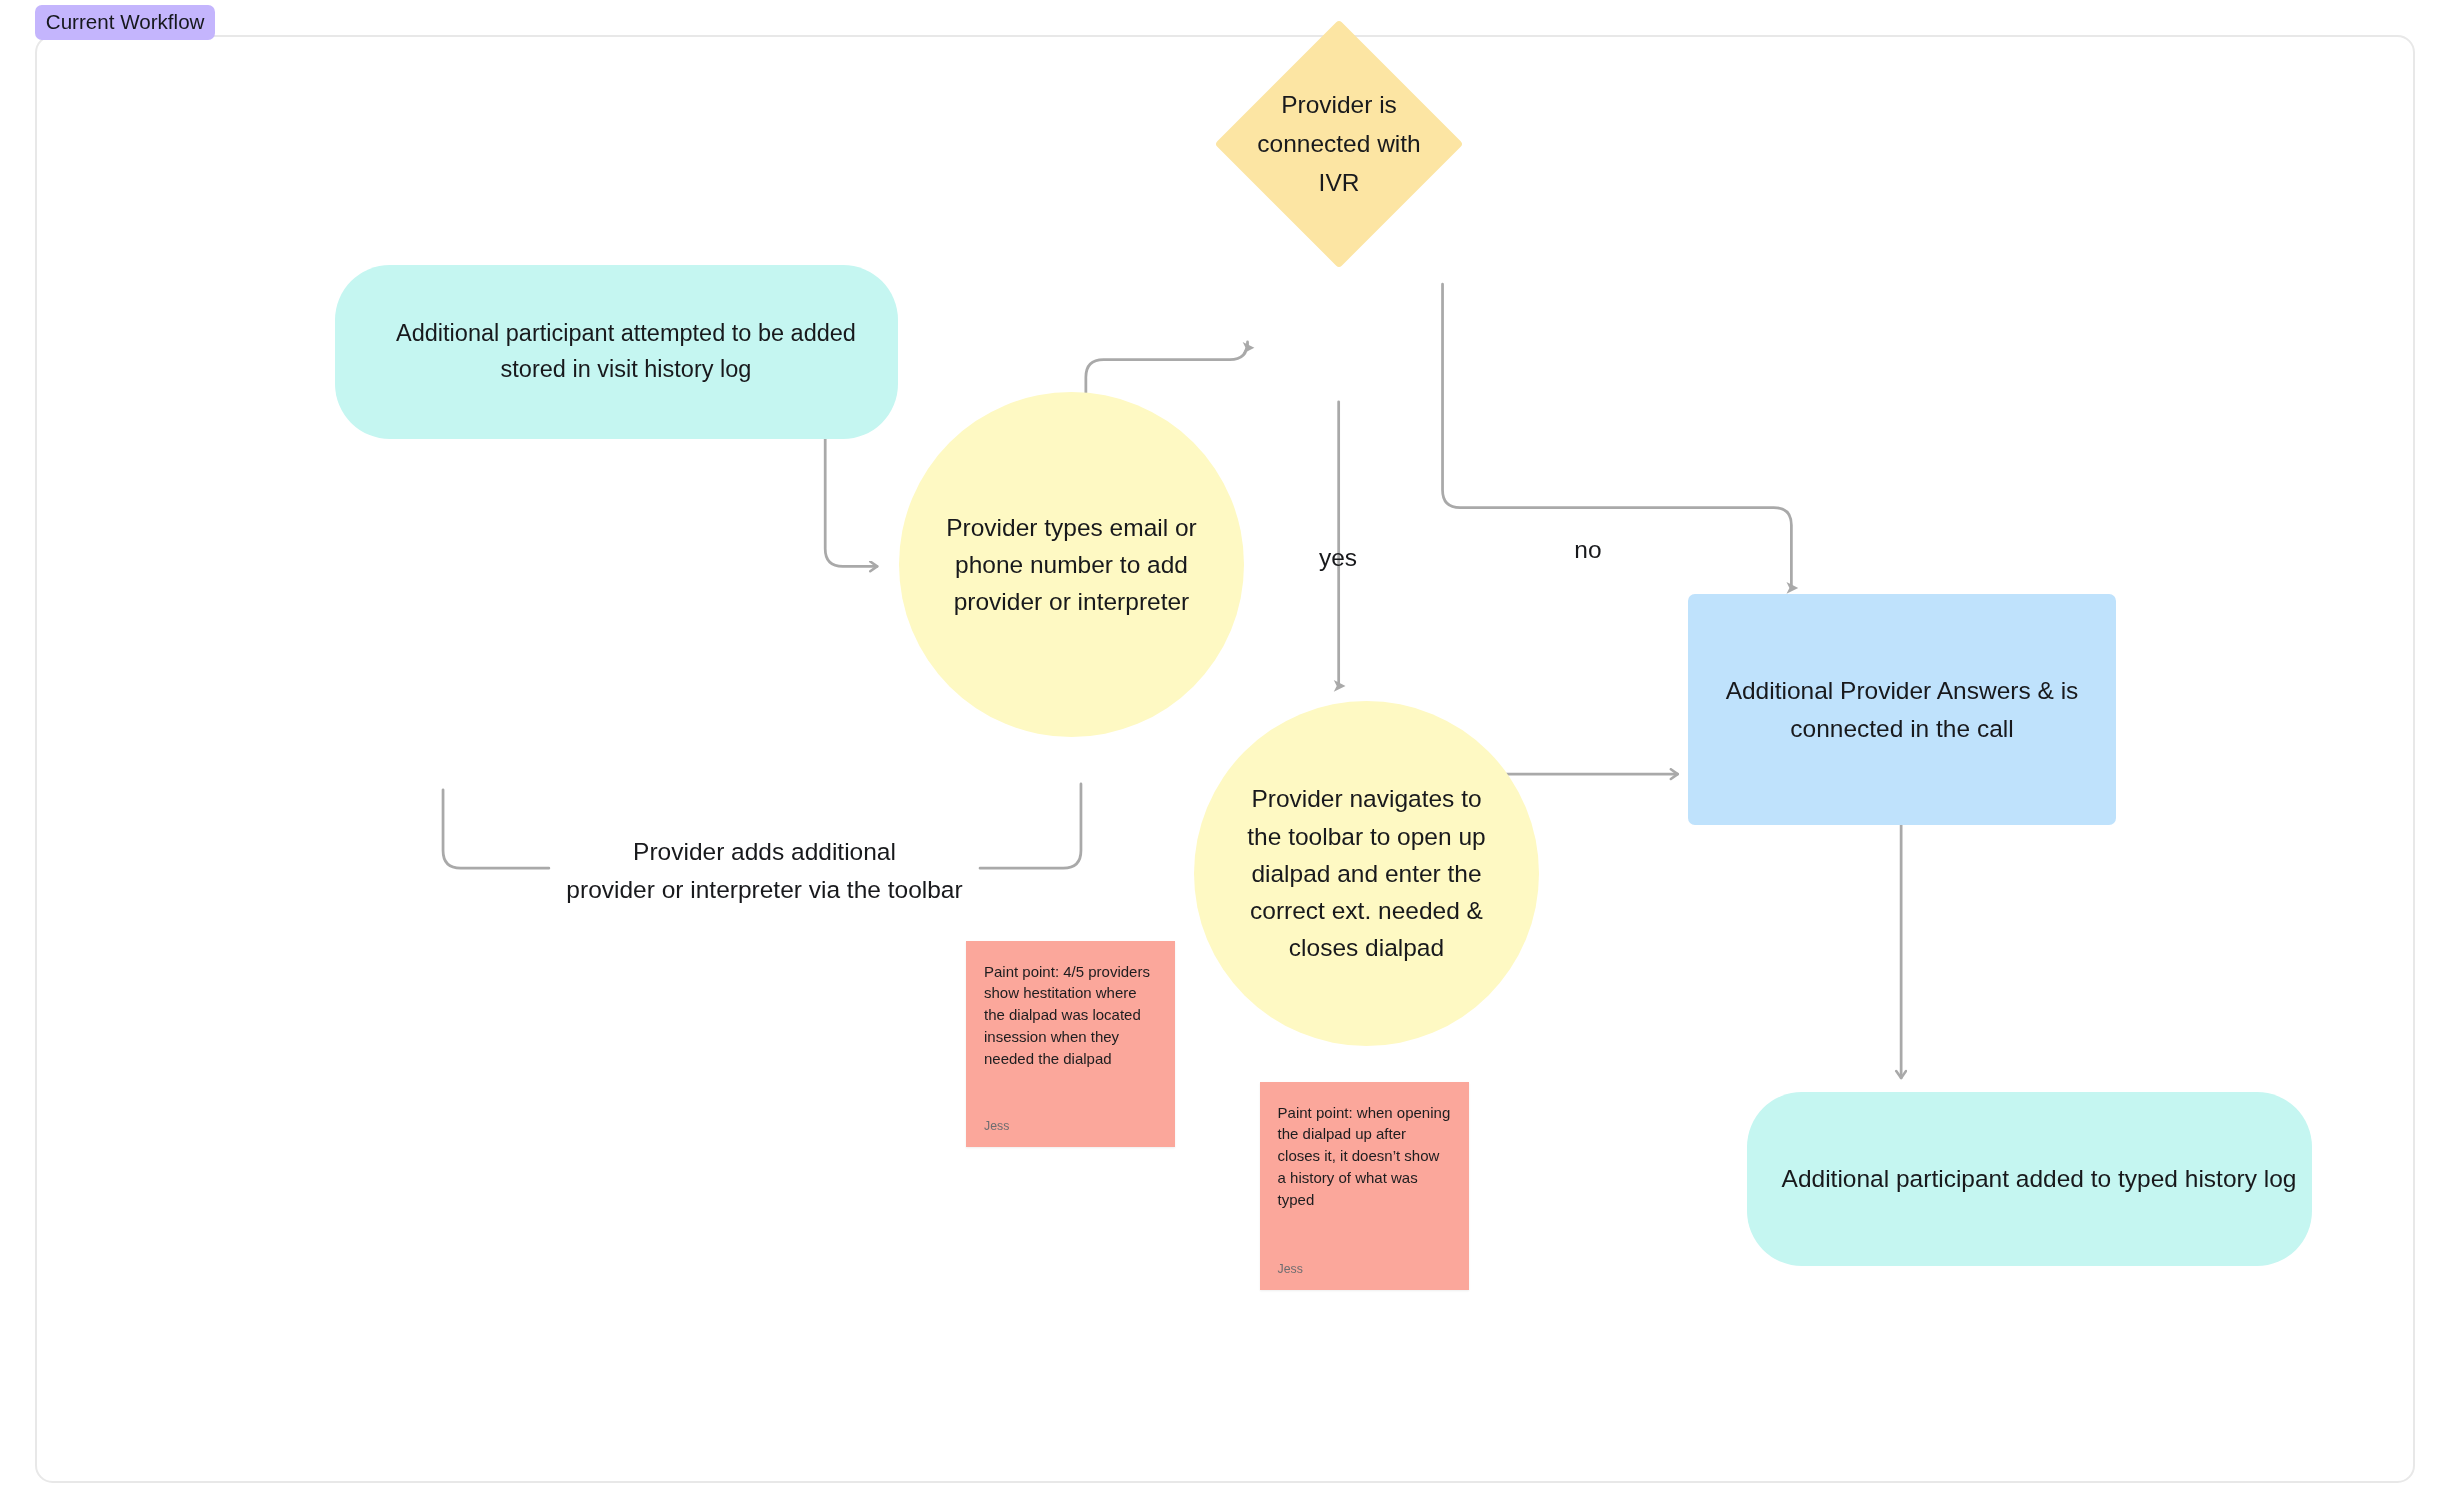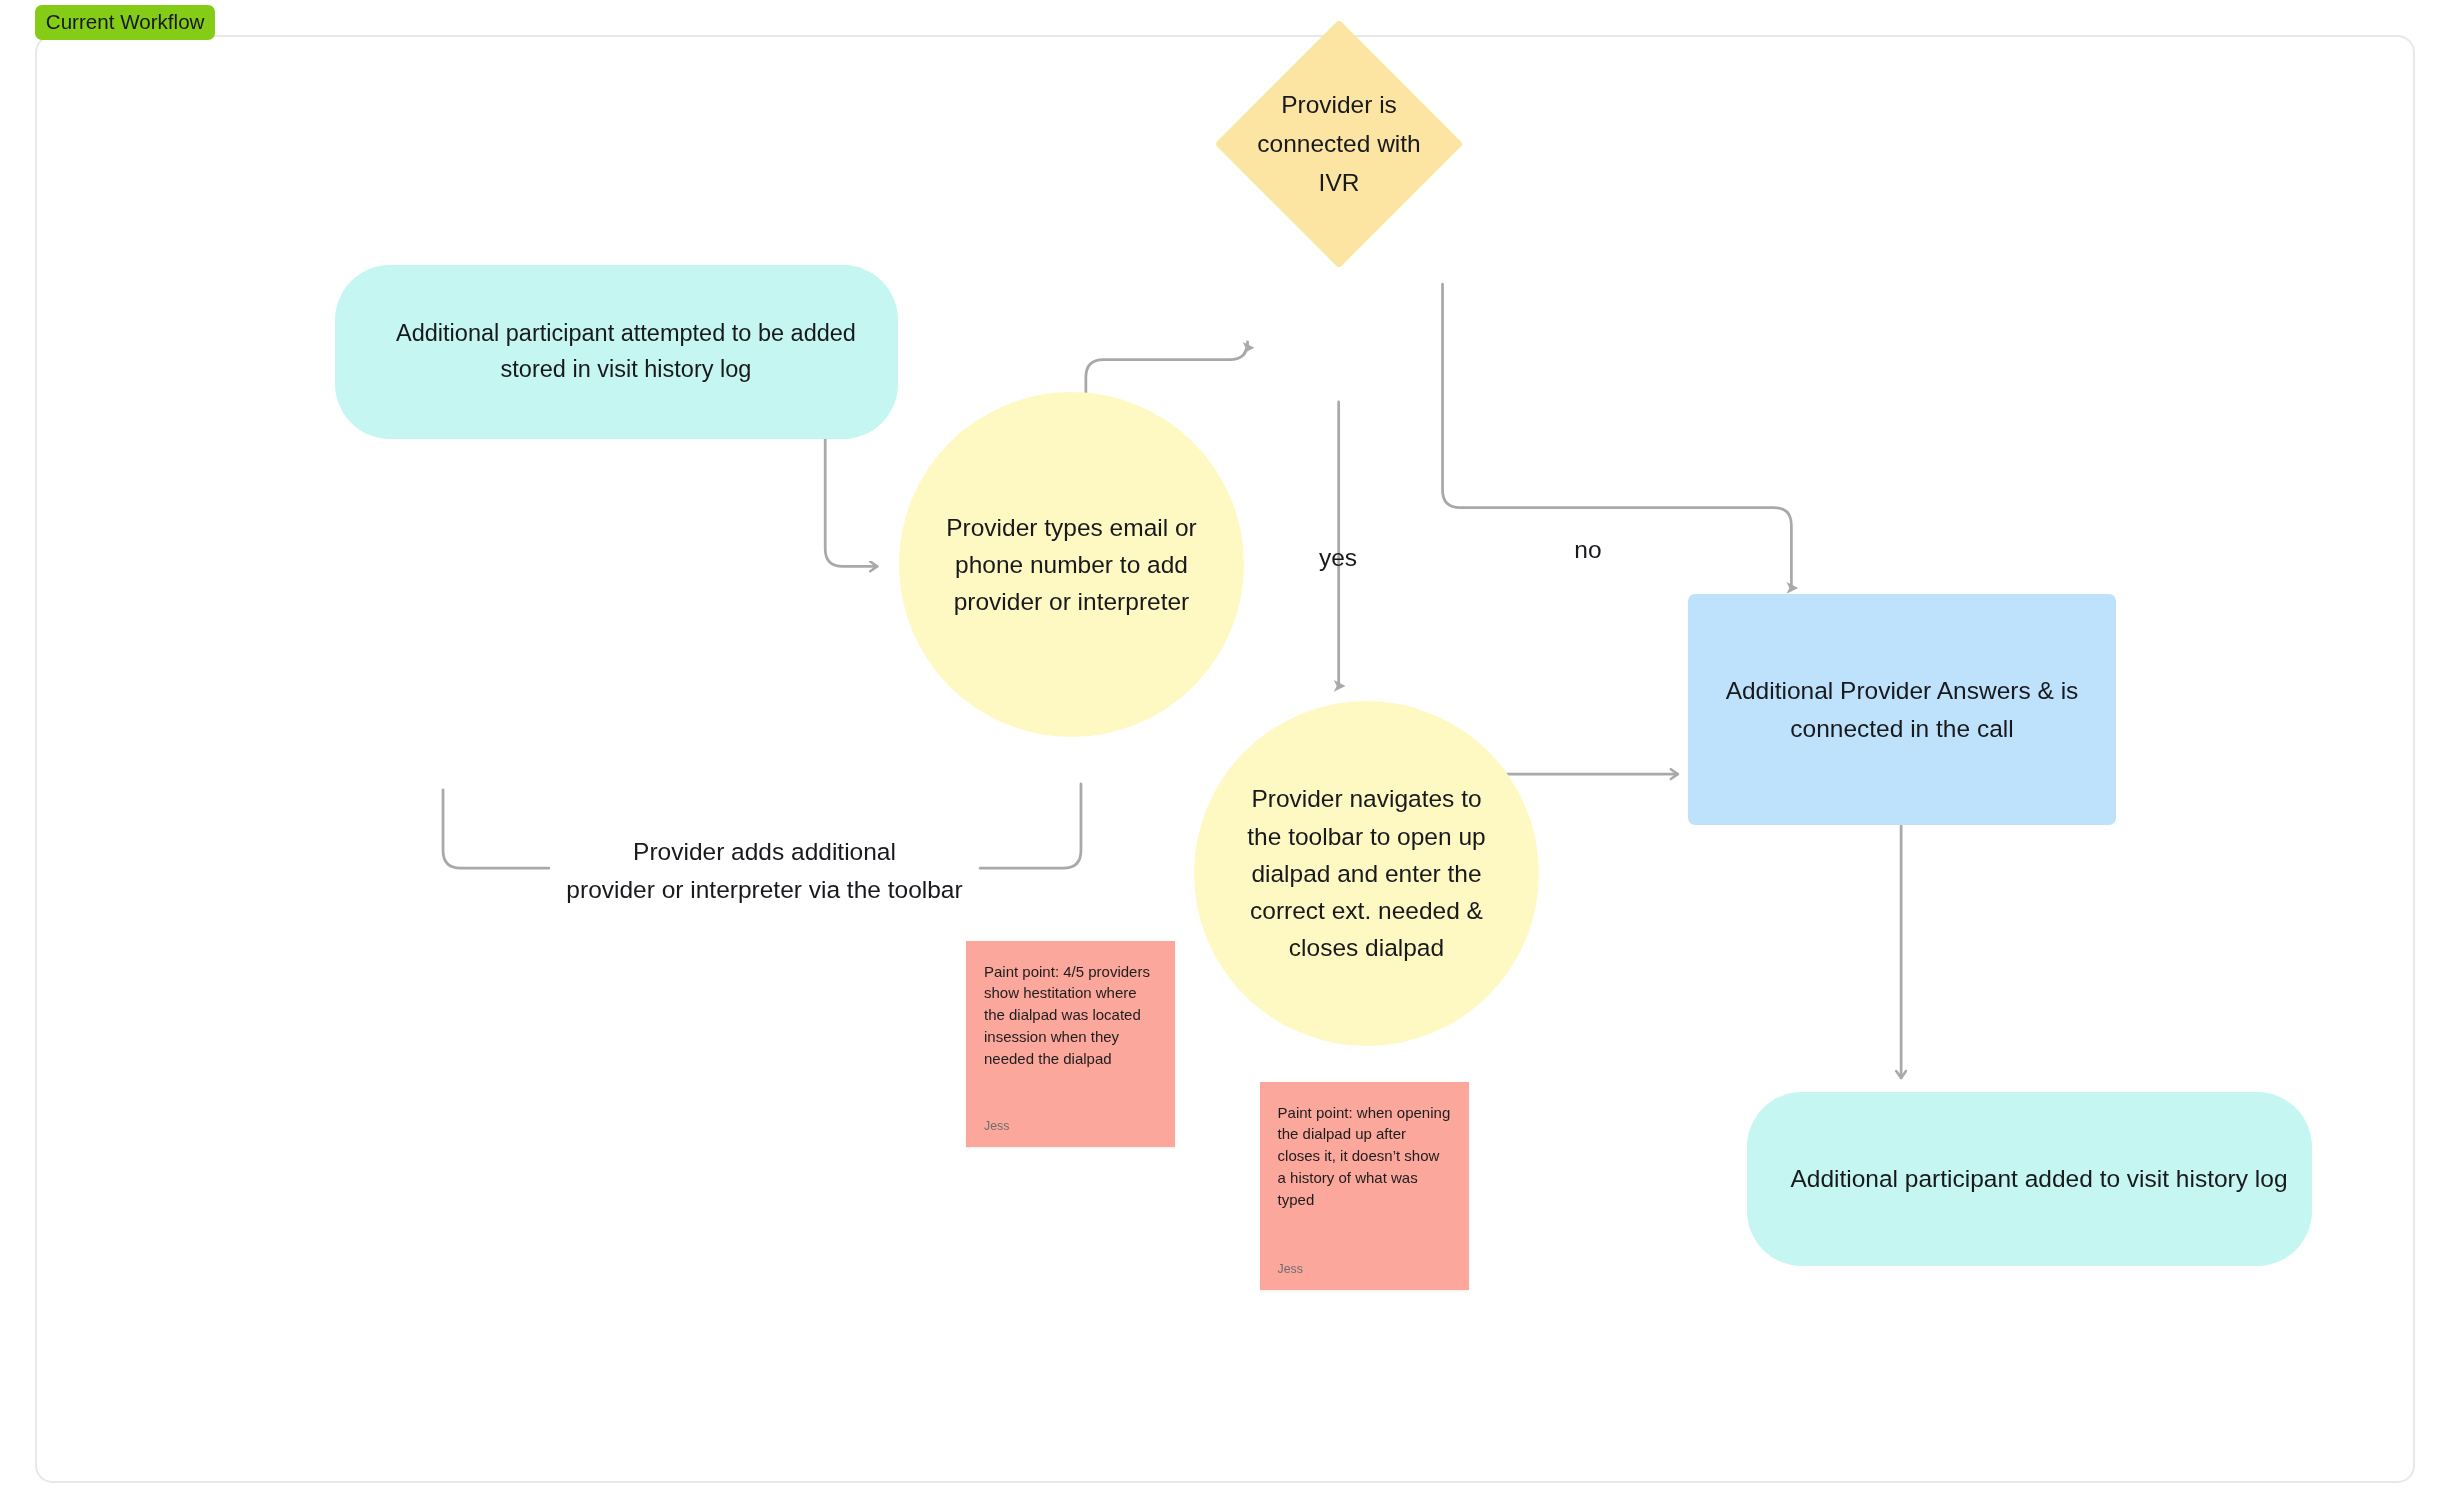--- a/index.html
+++ b/index.html
@@ -13,21 +13,21 @@
     width: 2450px;
     height: 1511px;
     background: #ffffff;
     overflow: hidden;
   }
   
   #frame-title {
     position: absolute;
     left: 35px;
     top: 4.9px;
-    background: #84cc16;
+    background: #c4b5fd;
     color: #16181d;
     font-size: 20.6px;
     line-height: 1;
     padding: 6.9px 10.8px 7.8px 10.8px;
     border-radius: 6.9px;
     white-space: nowrap;
     z-index: 20;
   }
   
   #frame {
@@ -203,21 +203,21 @@
 correct ext. needed &amp;
 closes dialpad</span>
   </div>
 
   <div class="node node-blue" style="left:1688px; top:594px; width:428px; height:231px; font-size:24.5px;">
     <span class="node-label">Additional Provider Answers &amp; is
 connected in the call</span>
   </div>
 
   <div class="node node-teal" style="left:1747px; top:1092px; width:565px; height:174px; font-size:24.5px;">
-    <span class="node-label">Additional participant added to visit history log</span>
+    <span class="node-label">Additional participant added to typed history log</span>
   </div>
 
   <div class="edge-label" style="left:1294px; top:539px; width:88px; font-size:24.5px;">yes</div>
 
   <div class="edge-label" style="left:1549px; top:531px; width:78px; font-size:24.5px;">no</div>
 
   <div class="edge-label" style="left:549px; top:833px; width:431px; font-size:24.5px;">Provider adds additional
 provider or interpreter via the toolbar</div>
 
   <div class="sticky" style="left:966px; top:941px; width:209px; height:206px;padding-left:18px;">

